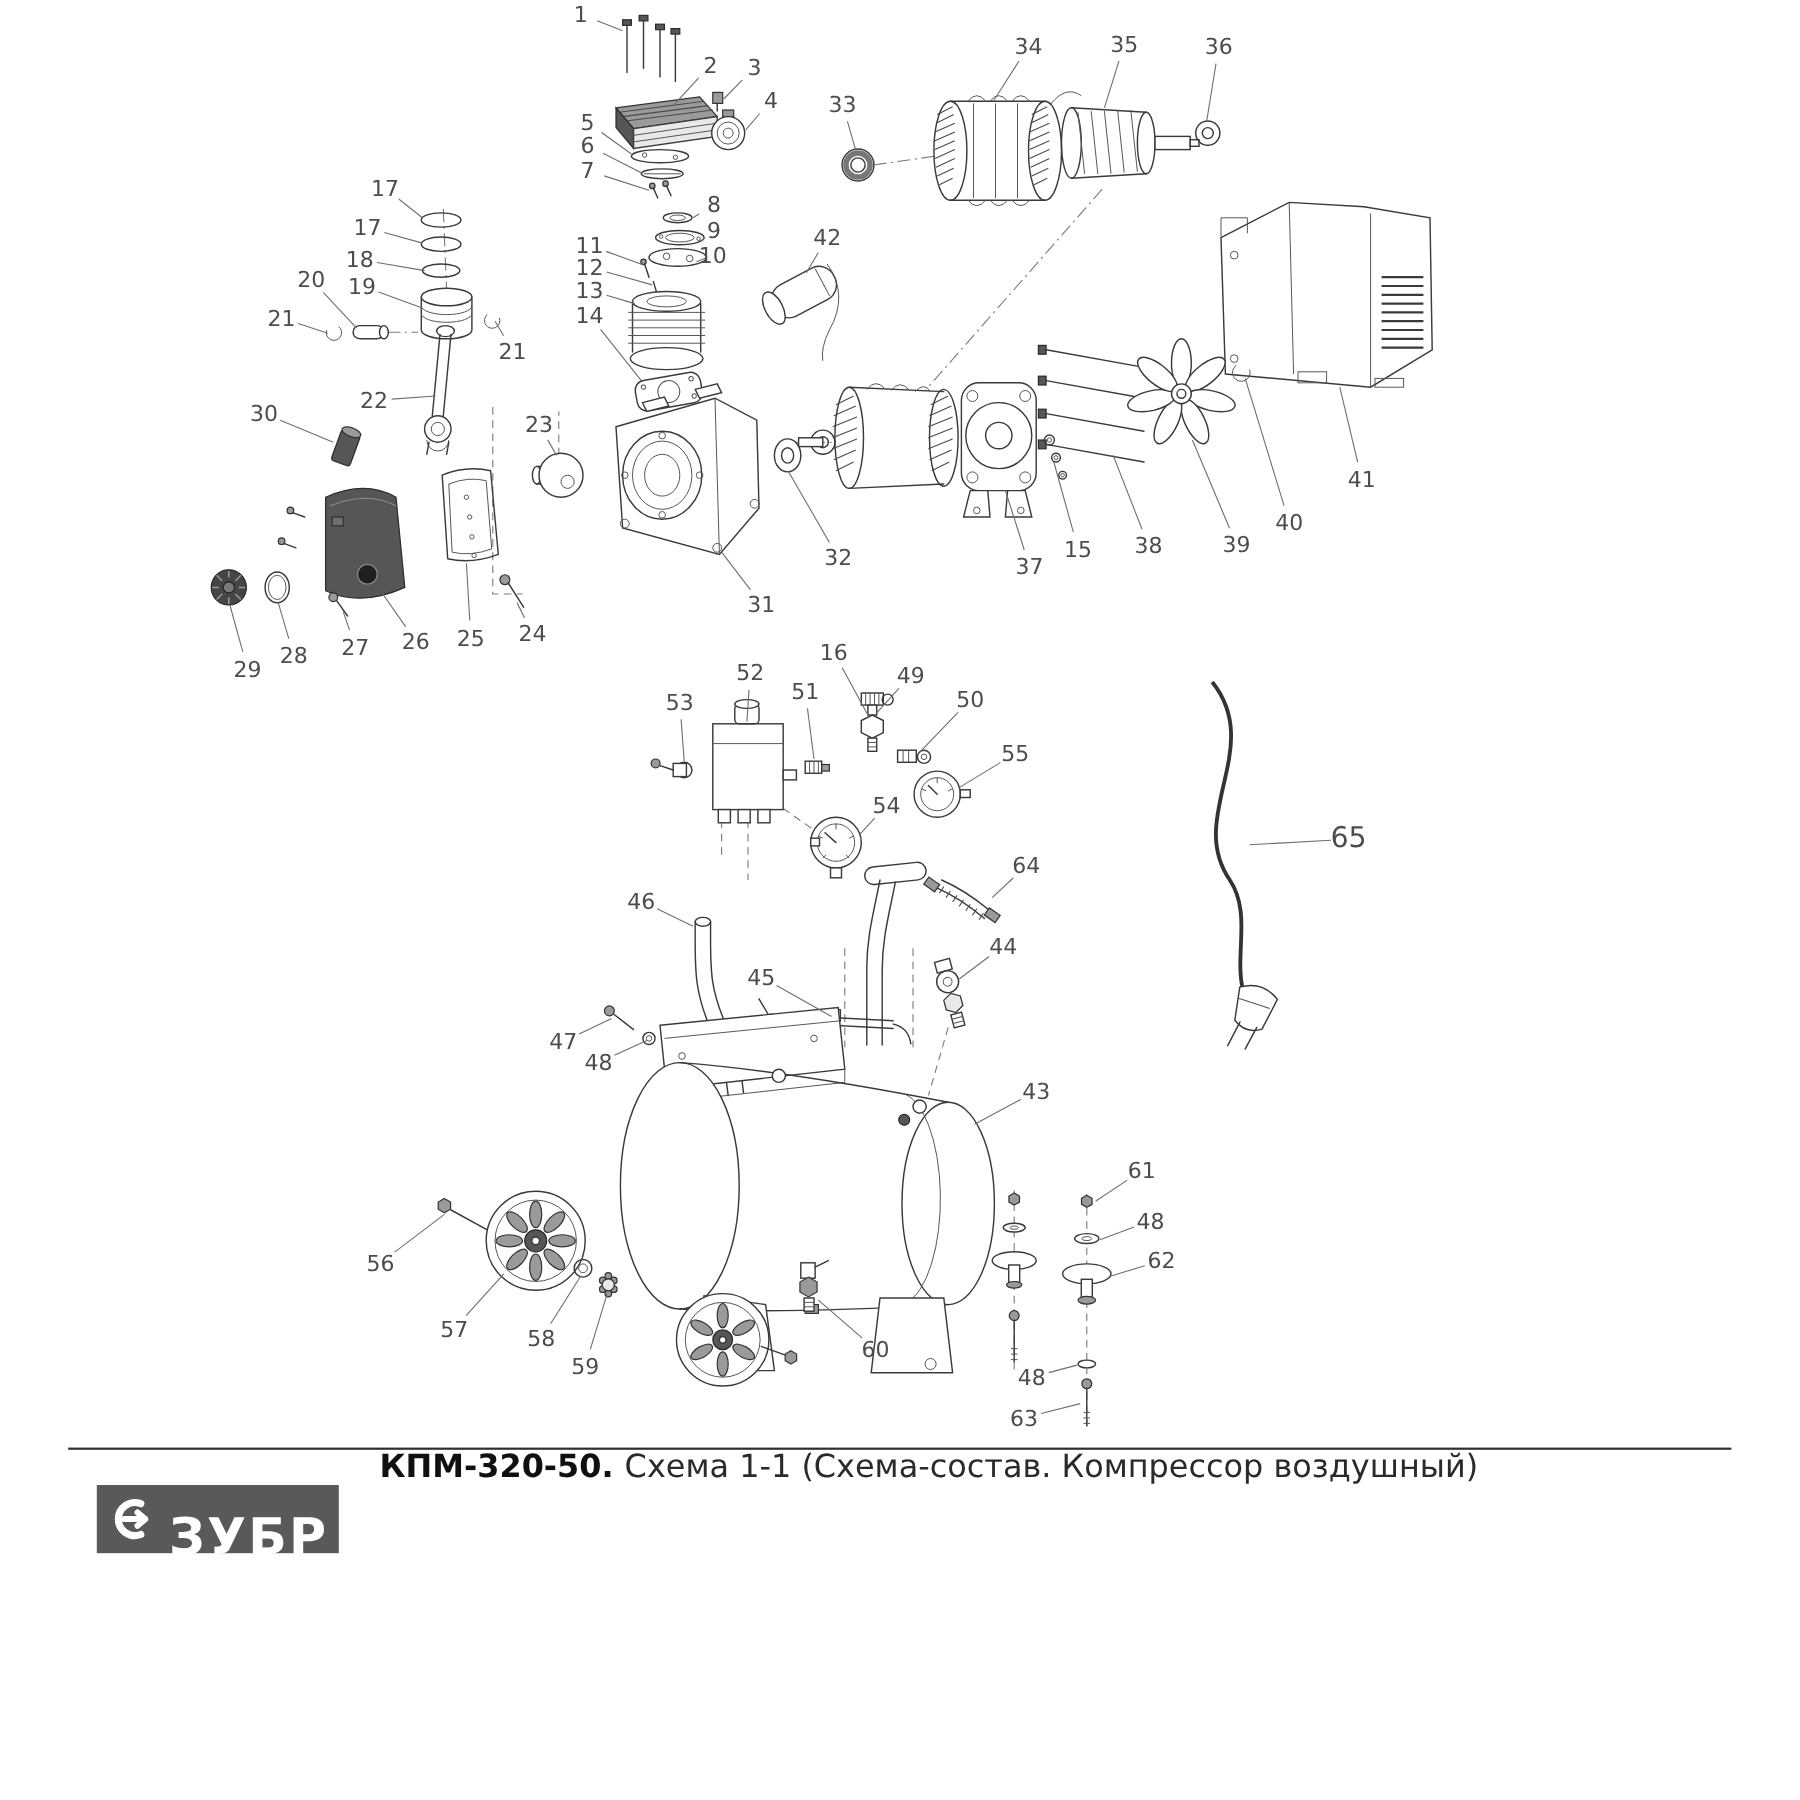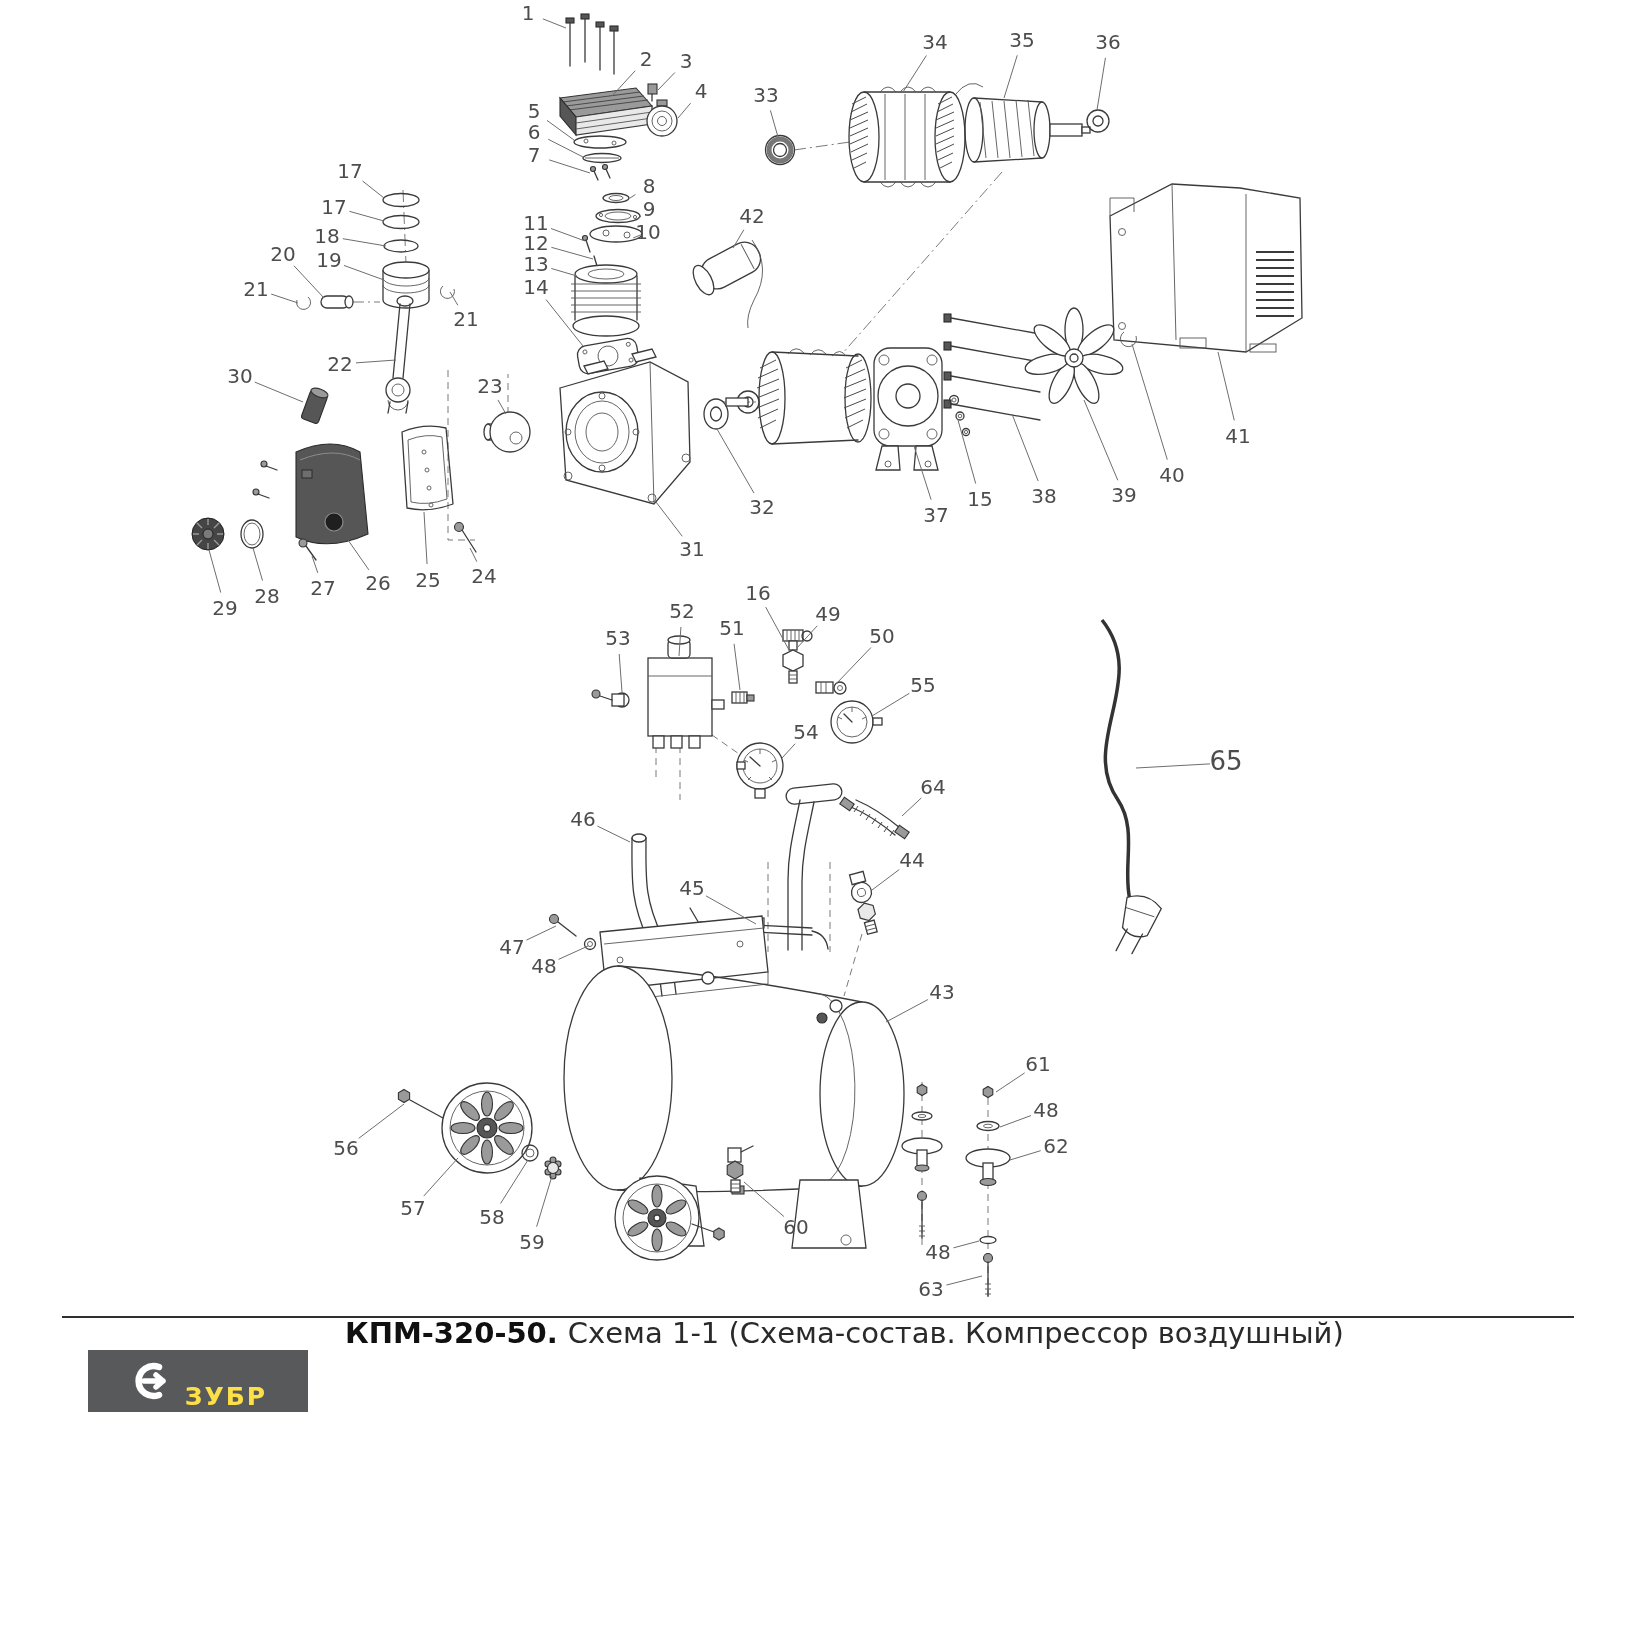--- a/index.html
+++ b/index.html
@@ -12,21 +12,21 @@
   .md{fill:#9a9a9a;stroke:#333;stroke-width:1.1;}
   .dk{fill:#565656;stroke:#2b2b2b;stroke-width:1.1;}
   .hatch{fill:none;stroke:#4a4a4a;stroke-width:1;}
   .dash{fill:none;stroke:#7a7a7a;stroke-width:1;stroke-dasharray:7 5;}
   .dashdot{fill:none;stroke:#7a7a7a;stroke-width:1;stroke-dasharray:12 4 2 4;}
   .leader{stroke:#6e6e6e;stroke-width:1;}
   .callout{font-family:"DejaVu Sans",sans-serif;font-size:20px;fill:#4d4d4d;text-anchor:middle;}
   .callout.big{font-size:26px;}
   .footer-rule{position:absolute;left:62px;top:1316px;width:1512px;border-top:2px solid #2f2f2f;}
   .brand-badge{position:absolute;left:88px;top:1350px;width:220px;height:62px;background:#58595b;display:flex;align-items:center;justify-content:center;gap:12px;}
-  .brand-badge .brand-text{color:#fde047;font-size:25px;font-weight:bold;letter-spacing:2px;line-height:1;margin-top:31px;}
+  .brand-badge .brand-text{color:#ffffff;font-size:46px;font-weight:bold;letter-spacing:2px;line-height:1;margin-top:31px;}
   .caption{position:absolute;left:345px;top:1316px;font-size:29px;color:#2a2a2a;white-space:nowrap;}
   .caption .model{font-weight:bold;color:#101010;}
   .caption .subtitle{font-weight:normal;color:#2a2a2a;margin-left:10px;}
 </style>
 </head>
 <body>
 
 <div class="page">
 
 <svg class="diagram" id="diagram-svg" width="1636" height="1320" viewBox="0 0 1636 1320">

